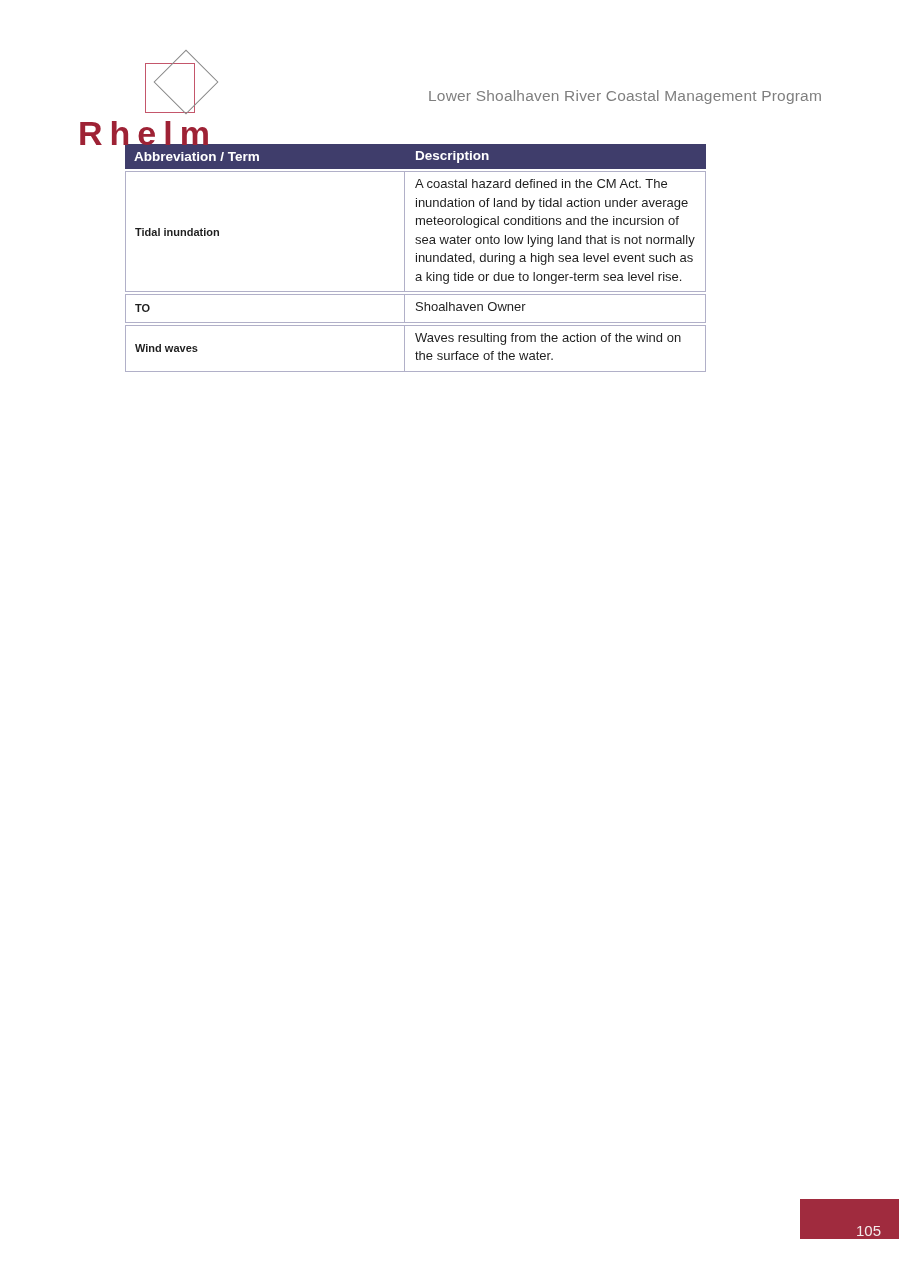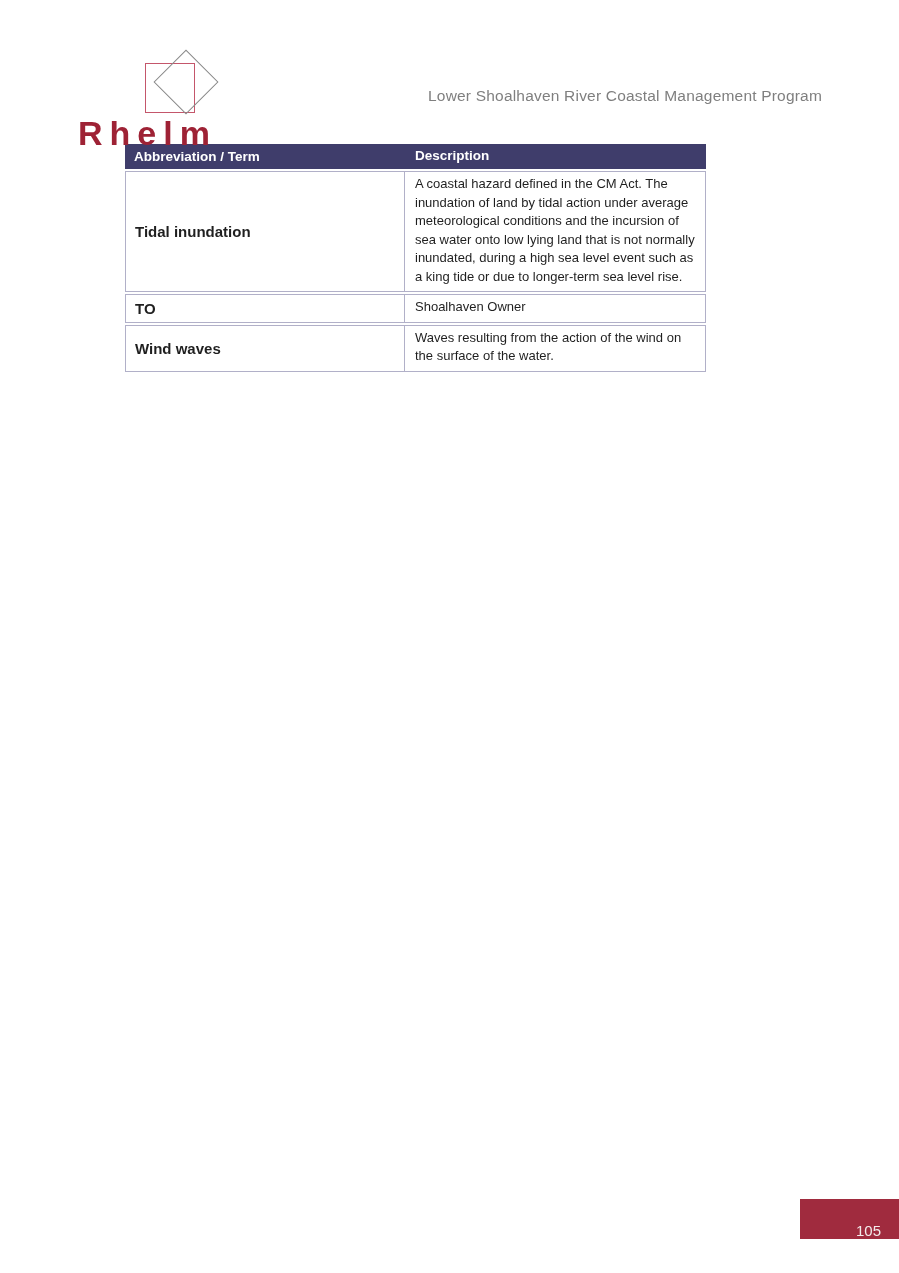--- a/index.html
+++ b/index.html
@@ -66,21 +66,21 @@
     display: flex;
     border: 1px solid #B1B0C8;
     background: #ffffff;
     margin-top: 2px;
   }
   .g-row .c1 {
     width: 279px;
     border-right: 1px solid #B1B0C8;
     padding: 3px 9px;
     display: flex; align-items: center;
-    font-weight: bold; font-size: 15px; text-align: center;
+    font-weight: bold; font-size: 11px; text-align: center;
   }
   .g-row .c2 {
     flex: 1;
     padding: 3px 10px 5px;
     font-size: 13px;
     line-height: 18.5px;
   }
   .g-row.single { min-height: 24px; }
 
   

